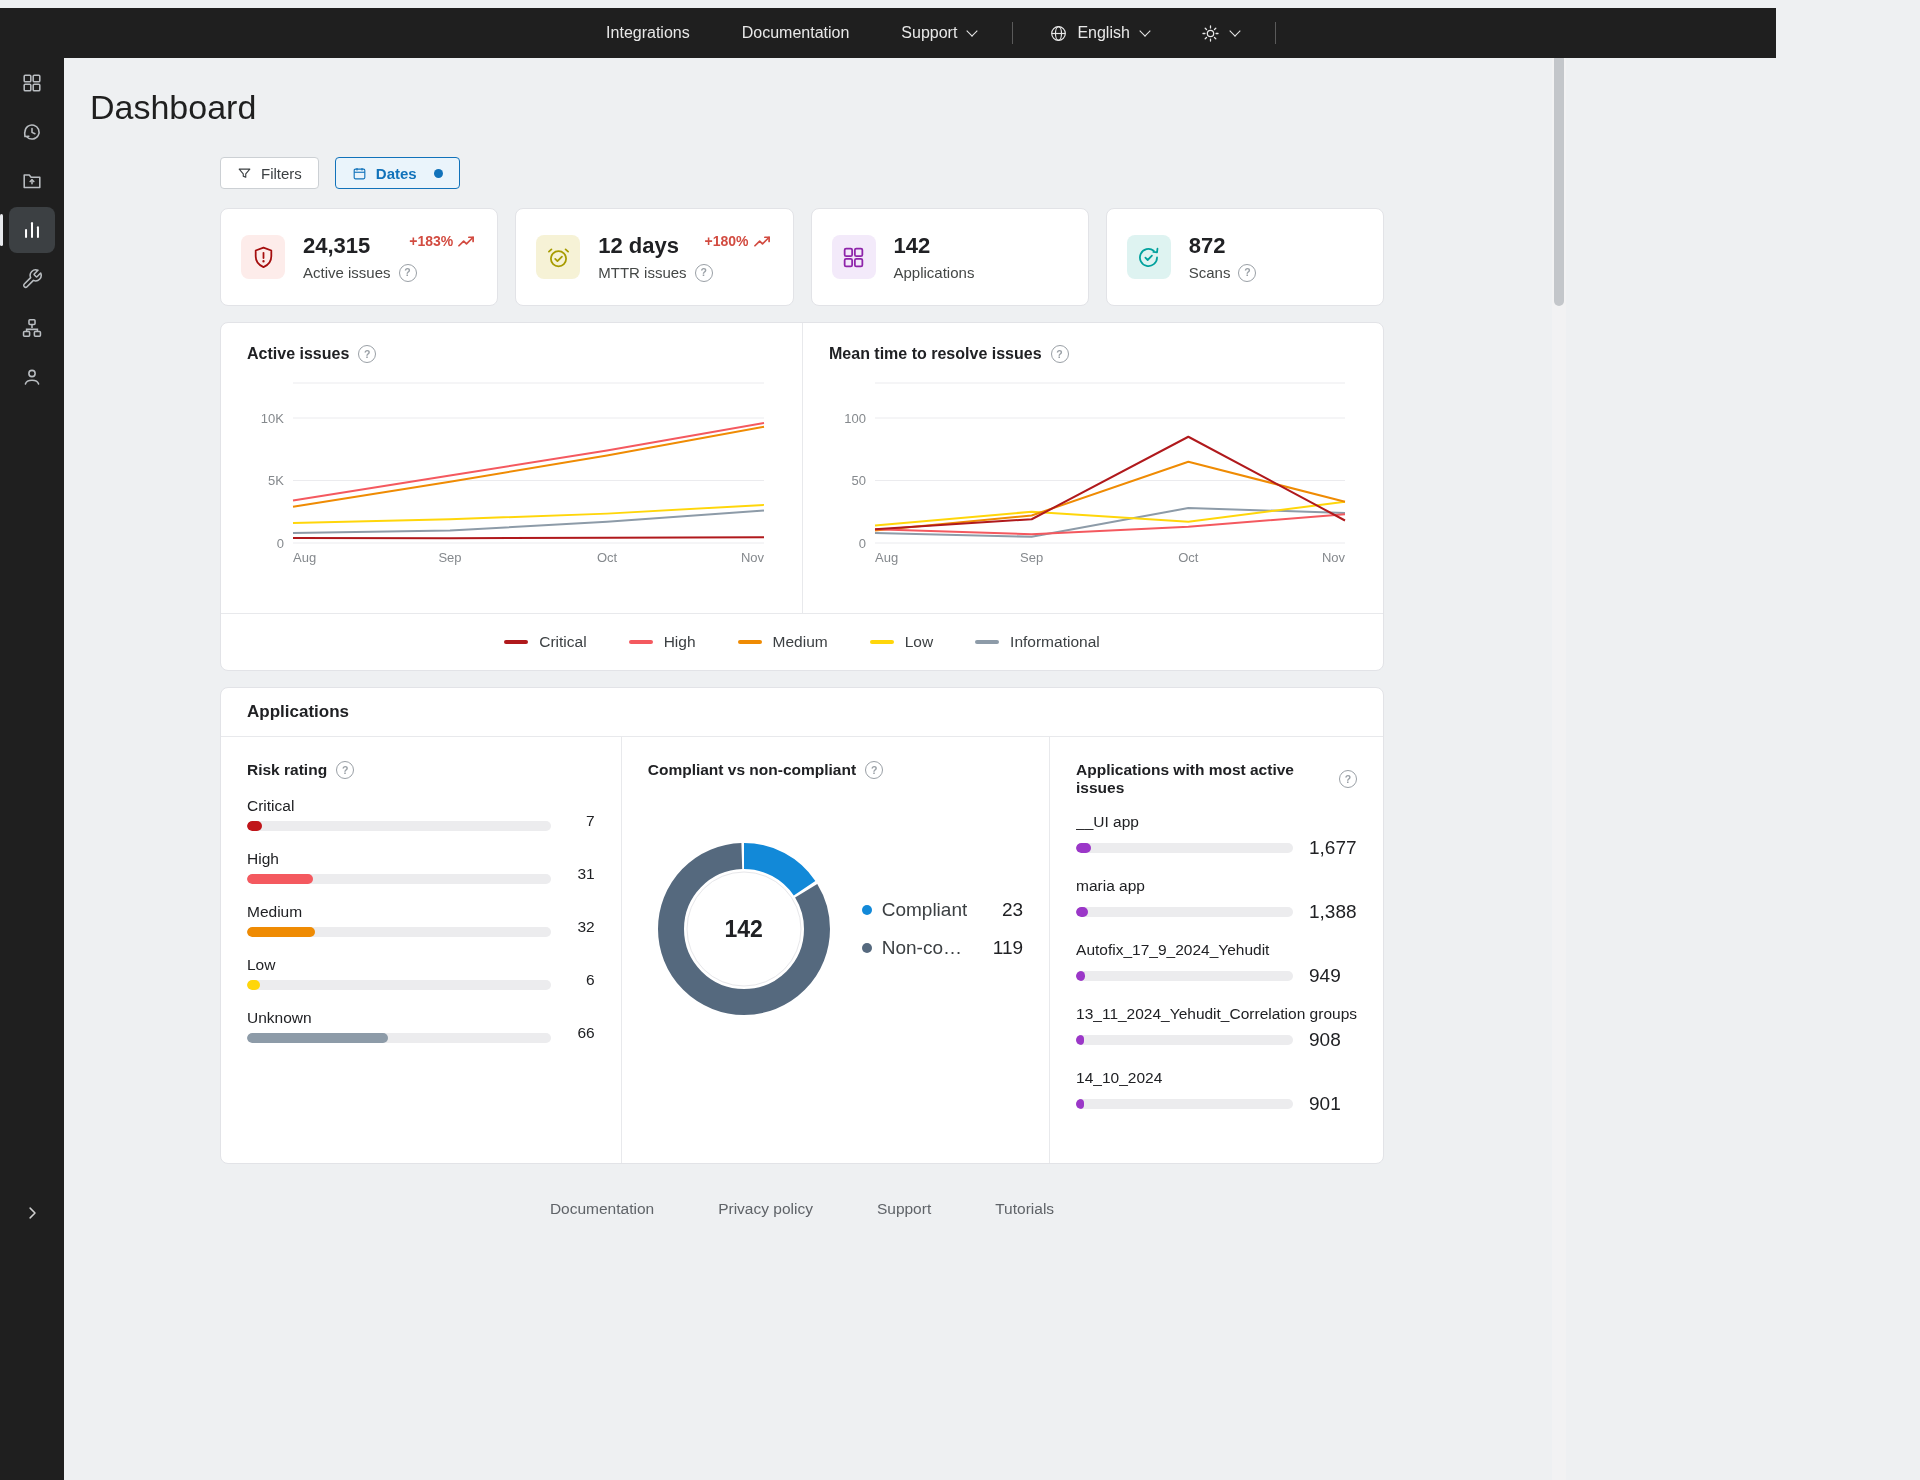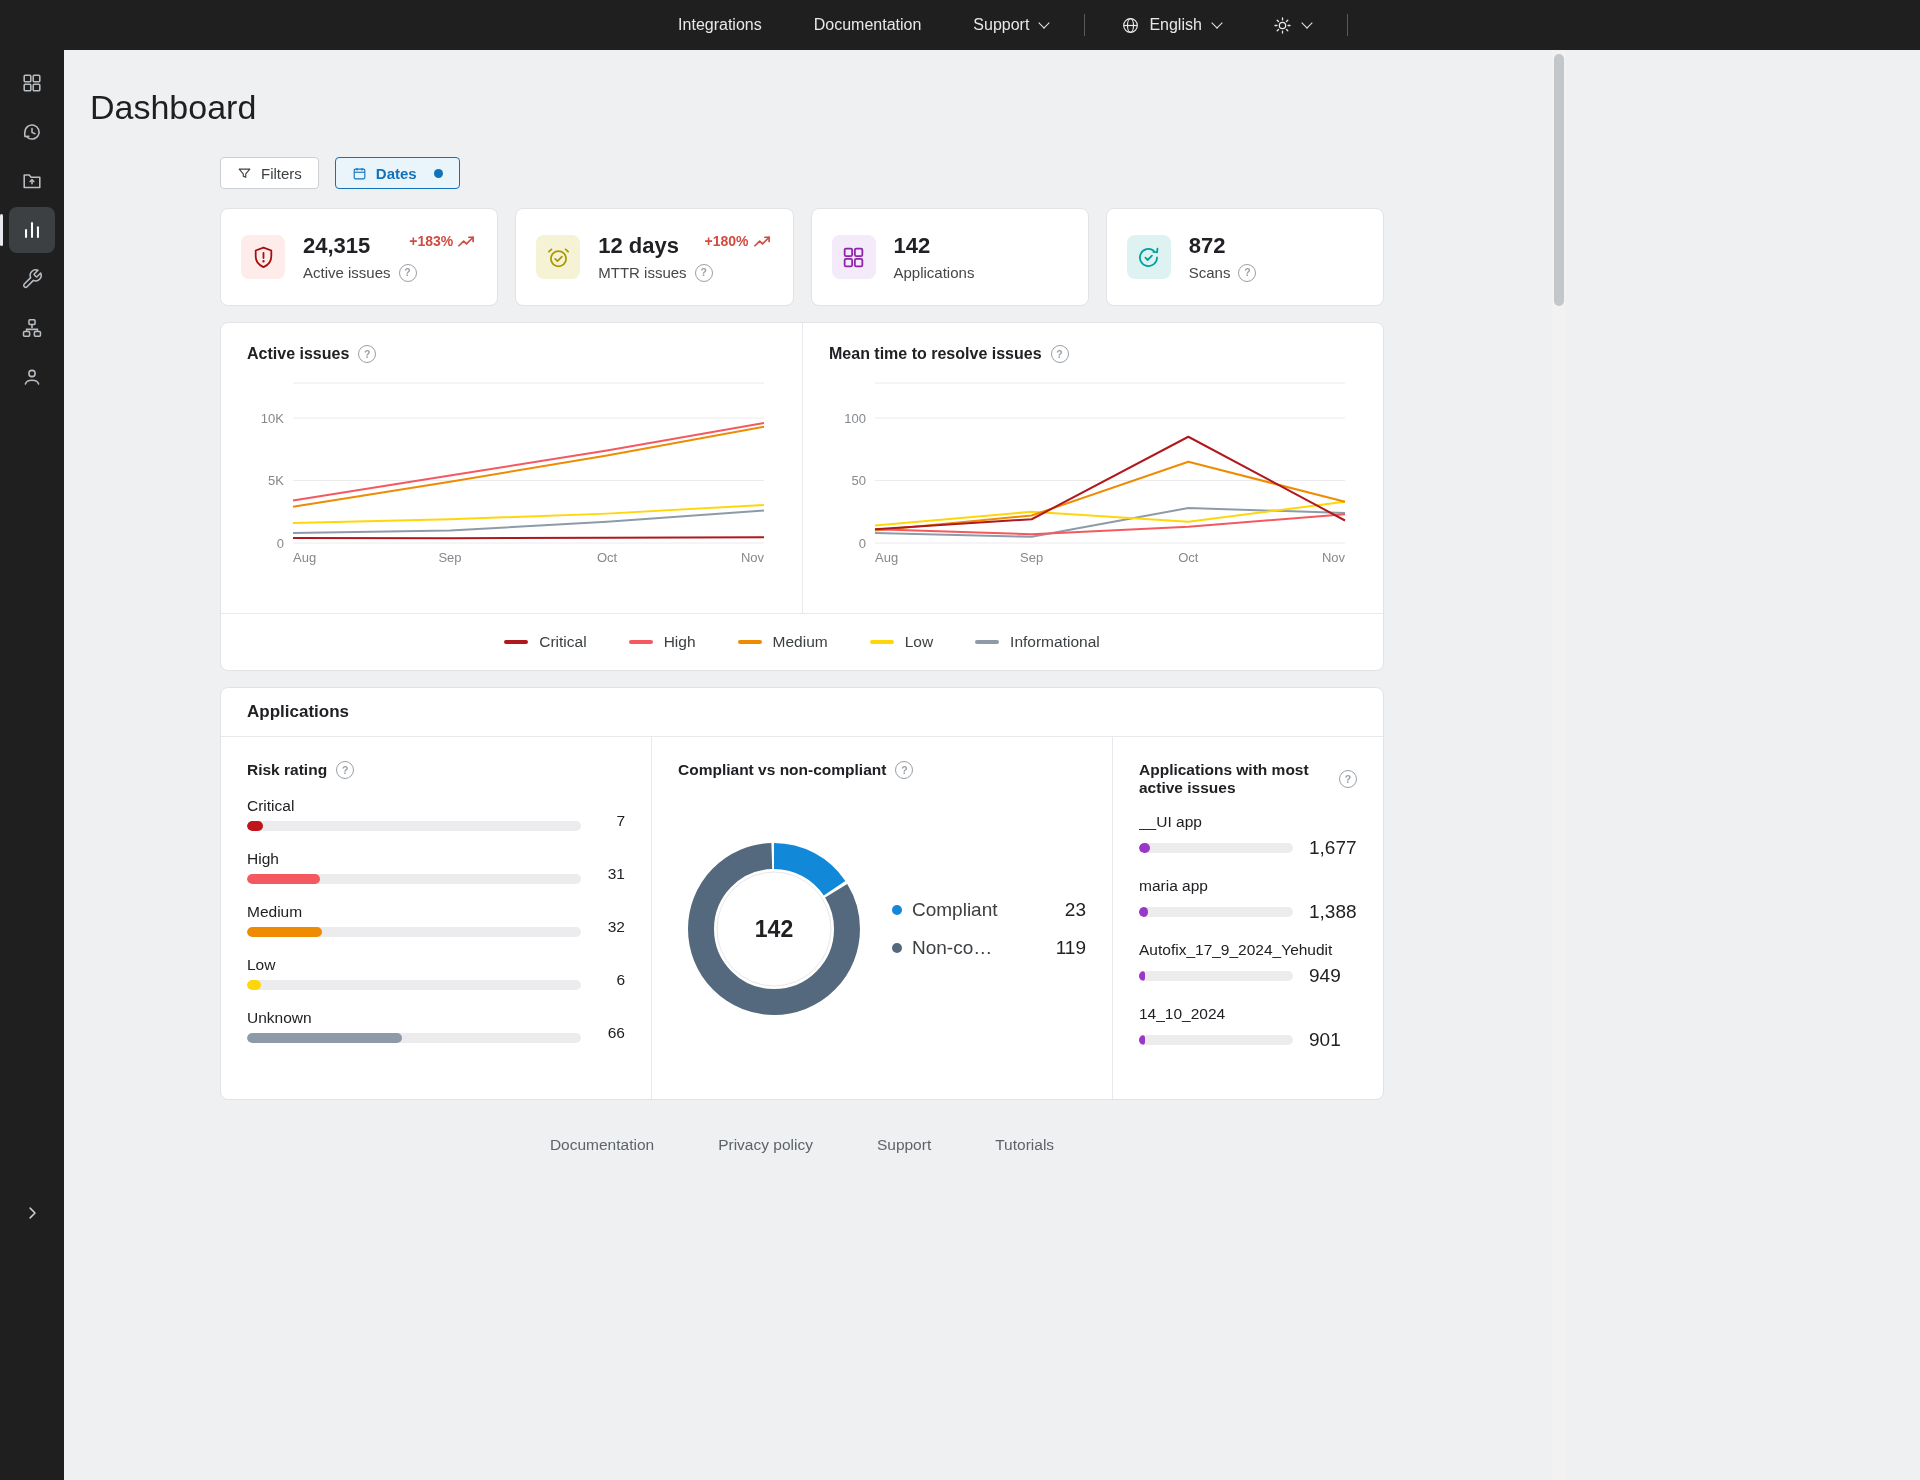--- a/index.html
+++ b/index.html
@@ -1,21 +1,21 @@
 <!DOCTYPE html>
 <html><head>
 <meta charset="utf-8">
 <style>
   html,body{margin:0;padding:0}
   body{
     width:1920px;height:1480px;position:relative;overflow:hidden;
     font-family:"Liberation Sans",sans-serif;background:#eef0f2;color:#202124;
   }
   
-  .topbar{position:absolute;top:0;left:0;width:1920px;height:50px;background:#1f1f1f;display:flex;align-items:center;z-index:10}
+  .topbar{position:absolute;top:8px;left:0;width:1776px;height:50px;background:#1f1f1f;display:flex;align-items:center;z-index:10}
   .topnav{display:flex;align-items:center;height:100%;margin:0 auto;transform:translateX(45px)}
   .nav-item{display:flex;align-items:center;gap:9px;color:#e8e8e8;font-size:16px;padding:0 26px;height:100%;cursor:pointer;text-decoration:none;white-space:nowrap}
   .chev{width:7px;height:7px;border-right:1.7px solid currentColor;border-bottom:1.7px solid currentColor;transform:rotate(45deg);display:inline-block;position:relative;top:-2px;margin-left:2px}
   .vdiv{width:1px;height:22px;background:#5a5a5a;margin:0 10px}
   
   .sidebar{position:absolute;left:0;top:50px;width:64px;height:1430px;background:#1f1f1f;display:flex;flex-direction:column;align-items:center;padding-top:10px;z-index:9}
   .side-icon{width:46px;height:46px;border-radius:8px;display:flex;align-items:center;justify-content:center;color:#b9bdc1;margin-bottom:3px;cursor:pointer;position:relative}
   .side-icon.active{background:#3c4043;color:#fff}
   .side-icon.active::before{content:"";position:absolute;left:-9px;top:7px;width:3px;height:32px;background:#e8eaed;border-radius:2px}
   .side-expand{position:absolute;bottom:268px;left:0;width:64px;display:flex;justify-content:center;color:#d0d0d0;cursor:pointer}
@@ -535,20 +535,29 @@
               <div class="app-row">
                 <div class="app-name">Autofix_17_9_2024_Yehudit</div>
                 <div class="app-bar-line">
                   <div class="app-track">
                     <div class="bar-fill" style="width: 3.9%; background: rgb(155, 55, 200);"></div>
                   </div>
                   <div class="app-value">949</div>
                 </div>
               </div>
 
+              <div class="app-row">
+                <div class="app-name">13_11_2024_Yehudit_Correlation groups</div>
+                <div class="app-bar-line">
+                  <div class="app-track">
+                    <div class="bar-fill" style="width: 3.7%; background: rgb(155, 55, 200);"></div>
+                  </div>
+                  <div class="app-value">908</div>
+                </div>
+              </div>
 
               <div class="app-row">
                 <div class="app-name">14_10_2024</div>
                 <div class="app-bar-line">
                   <div class="app-track">
                     <div class="bar-fill" style="width: 3.7%; background: rgb(155, 55, 200);"></div>
                   </div>
                   <div class="app-value">901</div>
                 </div>
               </div>

